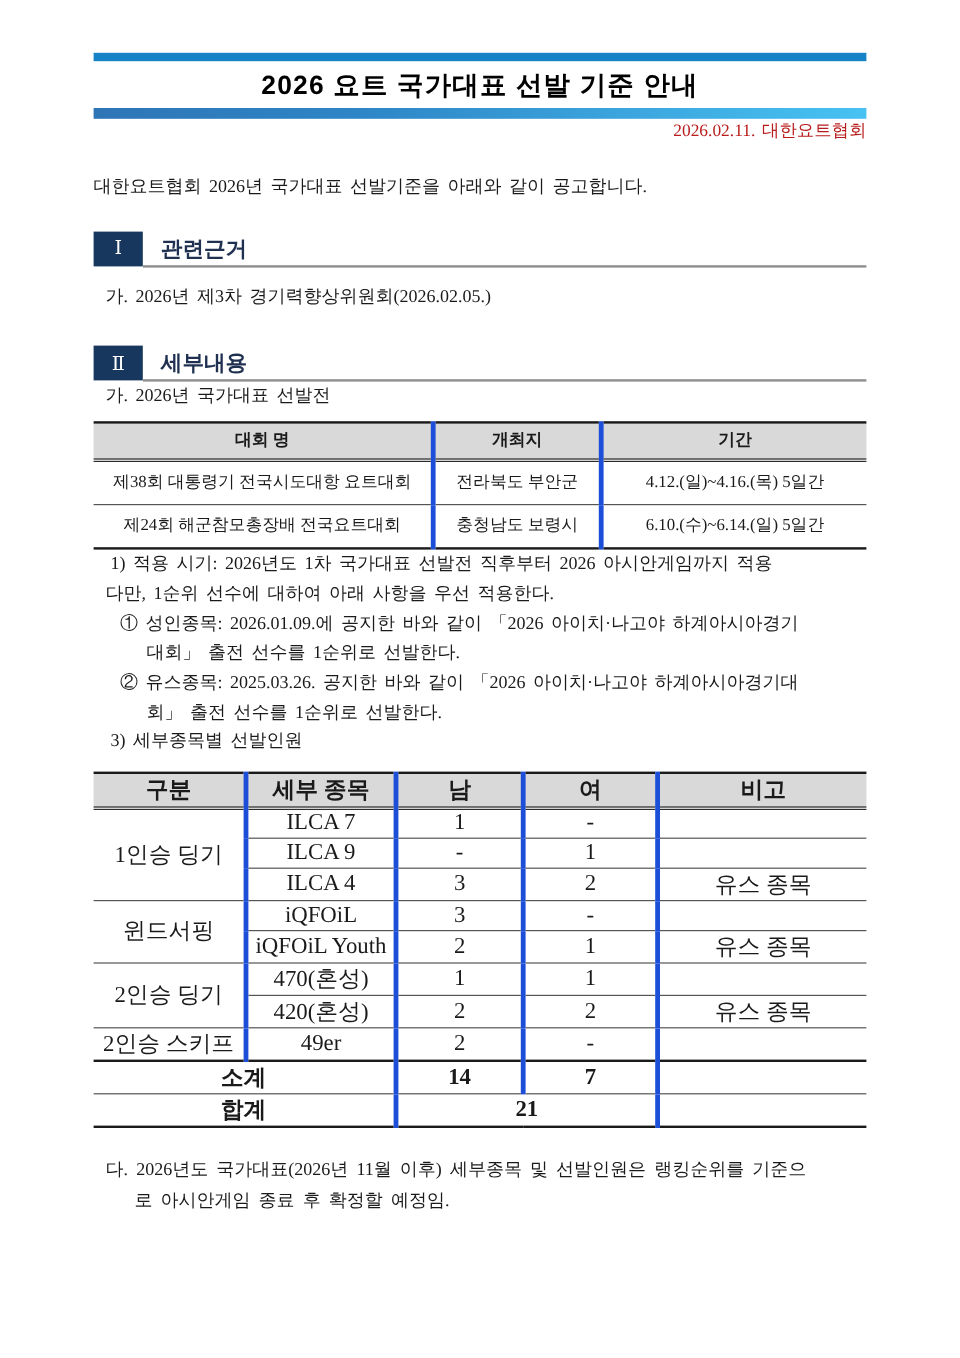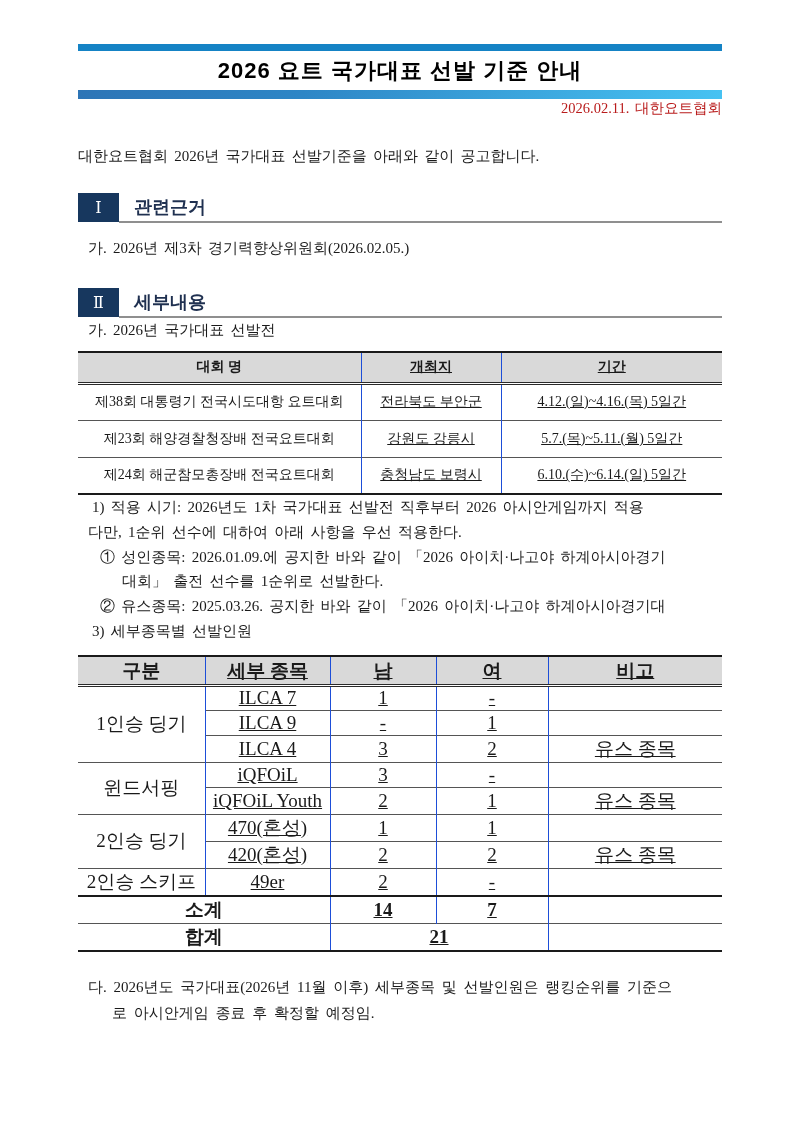--- a/index.html
+++ b/index.html
@@ -56,21 +56,21 @@
   
   table {
     border-collapse:collapse; table-layout:fixed;
     width:644px; text-align:center;
     border-top:2px solid #1a1a1a; border-bottom:2px solid #1a1a1a;
   }
   th {
     background:#d9d9d9; font-weight:bold;
     border-bottom:3px double #2a2a2a;
   }
-  th + th, td + td, td.vline { border-left:1px solid #1d4ed8;text-decoration:underline; }
+  th + th, td + td, td.vline { border-left:4px solid #1d4ed8; }
   tbody tr + tr td { border-top:1px solid #555; }
   .t-events { margin-top:8px; font-size:14px; }
   .t-events th { height:31px; }
   .t-events td { height:37px; }
   .t-roster { margin-top:12px; font-size:19px; }
   .t-roster th { height:29px; }
   .t-roster td { height:25px; }
   .t-roster .row-subtotal td { border-top:2px solid #1a1a1a; font-weight:bold; height:27px; }
   .t-roster .row-total td { font-weight:bold; height:27px; }
   
@@ -121,37 +121,33 @@
         <th>기간</th>
       </tr>
     </thead>
     <tbody>
       <tr>
         <td>제38회 대통령기 전국시도대항 요트대회</td>
         <td>전라북도 부안군</td>
         <td>4.12.(일)~4.16.(목) 5일간</td>
       </tr>
       <tr>
-        <td>제23회 해양경찰청장배 전국요트대회</td>
-        <td>강원도 강릉시</td>
-        <td>5.7.(목)~5.11.(월) 5일간</td>
-      </tr>
-      <tr>
         <td>제24회 해군참모총장배 전국요트대회</td>
         <td>충청남도 보령시</td>
         <td>6.10.(수)~6.14.(일) 5일간</td>
       </tr>
     </tbody>
   </table>
 
   <div class="line ind-14">1) 적용 시기: 2026년도 1차 국가대표 선발전 직후부터 2026 아시안게임까지 적용</div>
   <div class="line ind-10">다만, 1순위 선수에 대하여 아래 사항을 우선 적용한다.</div>
   <div class="line ind-22">① 성인종목: 2026.01.09.에 공지한 바와 같이 「2026 아이치·나고야 하계아시아경기</div>
   <div class="line ind-44">대회」 출전 선수를 1순위로 선발한다.</div>
   <div class="line ind-22">② 유스종목: 2025.03.26. 공지한 바와 같이 「2026 아이치·나고야 하계아시아경기대</div>
+  <div class="line ind-44">회」 출전 선수를 1순위로 선발한다.</div>
   <div class="line ind-14">3) 세부종목별 선발인원</div>
 
   <table class="t-roster">
     <colgroup>
         <col style="width:127px">
         <col style="width:125px">
         <col style="width:106px">
         <col style="width:112px">
         <col style="width:174px">
       </colgroup>

